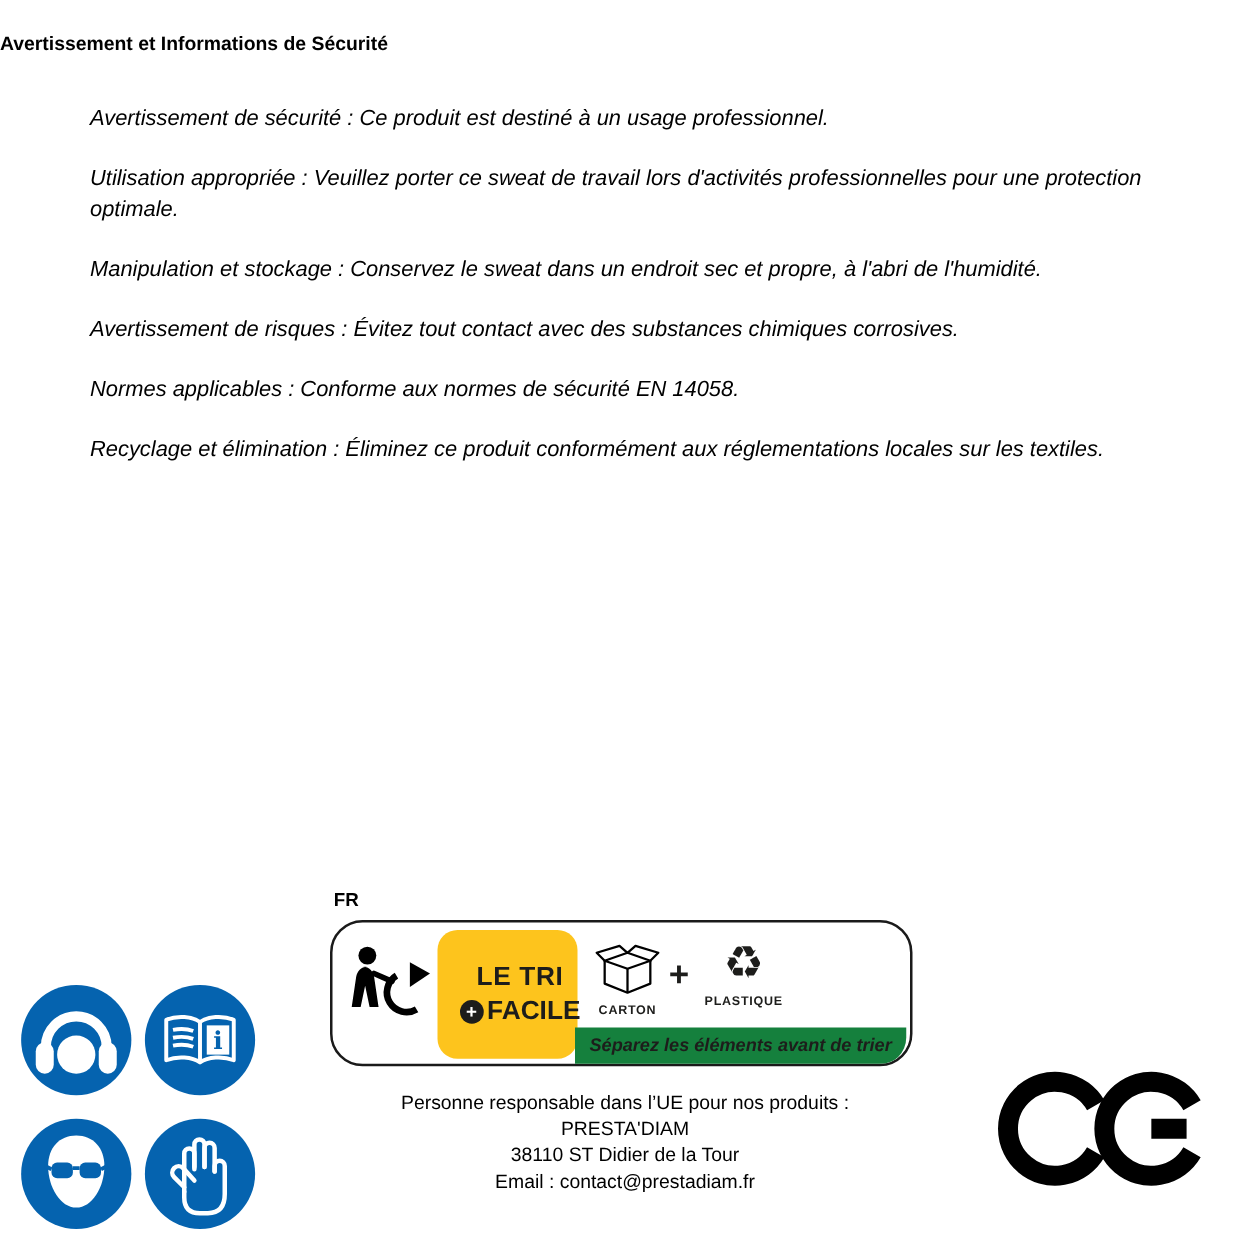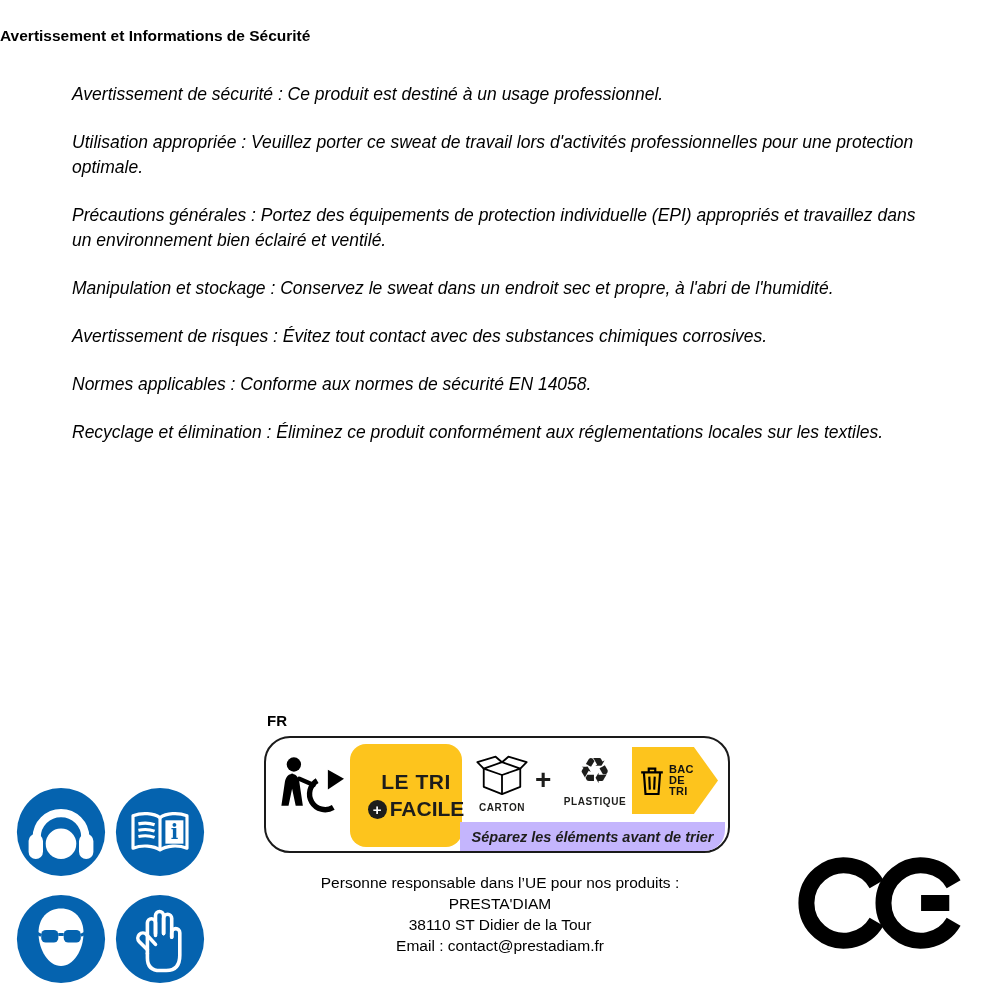--- a/index.html
+++ b/index.html
@@ -56,21 +56,21 @@
   .bac-arrow {
     position: absolute; left: 366px; top: 9px; width: 86px; height: 67px;
     background: #FDC41D;
     clip-path: polygon(0 0, 72% 0, 100% 50%, 72% 100%, 0 100%);
     display: flex; align-items: center; padding-left: 7px; gap: 4px; color: #111;
   }
   .bin-icon svg { width: 26px; height: 36px; display: block; }
   .bac-text { font-size: 11px; font-weight: bold; line-height: 11px; letter-spacing: 0.3px; }
   .tri-strip {
     position: absolute; left: 194px; top: 84px; right: 3px; height: 30px;
-    background: #c4b5fd; border-bottom-right-radius: 22px;
+    background: #15803d; border-bottom-right-radius: 22px;
     display: flex; align-items: center; justify-content: center;
     font-size: 14.5px; font-style: italic; font-weight: bold; color: #1d1d1b;
   }
 
   .responsible {
     position: absolute; left: 250px; top: 872px; width: 500px;
     text-align: center; font-size: 15.5px; font-weight: normal; line-height: 21px;
   }
 
   .ce { position: absolute; left: 797px; top: 856px; }
@@ -79,21 +79,20 @@
 </head>
 <body>
 
 <div>
 
   <h1 class="title">Avertissement et Informations de Sécurité</h1>
 
   <div class="content">
     <p>Avertissement de sécurité : Ce produit est destiné à un usage professionnel.</p>
     <p>Utilisation appropriée : Veuillez porter ce sweat de travail lors d'activités professionnelles pour une protection optimale.</p>
-    <p>Précautions générales : Portez des équipements de protection individuelle (EPI) appropriés et travaillez dans un environnement bien éclairé et ventilé.</p>
     <p>Manipulation et stockage : Conservez le sweat dans un endroit sec et propre, à l'abri de l'humidité.</p>
     <p>Avertissement de risques : Évitez tout contact avec des substances chimiques corrosives.</p>
     <p>Normes applicables : Conforme aux normes de sécurité EN 14058.</p>
     <p>Recyclage et élimination : Éliminez ce produit conformément aux réglementations locales sur les textiles.</p>
   </div>
 
   <div class="picto-grid">
     <div class="picto">
       <svg viewBox="0 0 100 100" aria-hidden="true">
         <circle cx="50" cy="50" r="49" fill="#0563AF"></circle>
@@ -171,38 +170,20 @@
           </g>
         </svg>
       </div>
       <div class="mat-label">CARTON</div>
     </div>
     <div class="mat-plus">+</div>
     <div class="mat mat-plastique">
       <div class="recycle-glyph">♻</div>
       <div class="mat-label">PLASTIQUE</div>
     </div>
-    <div class="bac-arrow">
-      <div class="bin-icon">
-        <svg viewBox="0 0 24 32" aria-hidden="true">
-          <g fill="none" stroke="#000" stroke-width="2">
-            <path d="M4.5 8 L6 28 h12 L19.5 8"></path>
-            <line x1="2" y1="8" x2="22" y2="8"></line>
-            <path d="M9 8 V4.5 h6 V8"></path>
-            <line x1="9.5" y1="12" x2="10" y2="24"></line>
-            <line x1="14.5" y1="12" x2="14" y2="24"></line>
-          </g>
-        </svg>
-      </div>
-      <div class="bac-text">
-        <div>BAC</div>
-        <div>DE</div>
-        <div>TRI</div>
-      </div>
-    </div>
     <div class="tri-strip">Séparez les éléments avant de trier</div>
   </div>
 
   <div class="responsible">
     <div>Personne responsable dans l’UE pour nos produits :</div>
     <div>PRESTA'DIAM</div>
     <div>38110 ST Didier de la Tour</div>
     <div>Email : contact@prestadiam.fr</div>
   </div>
 

